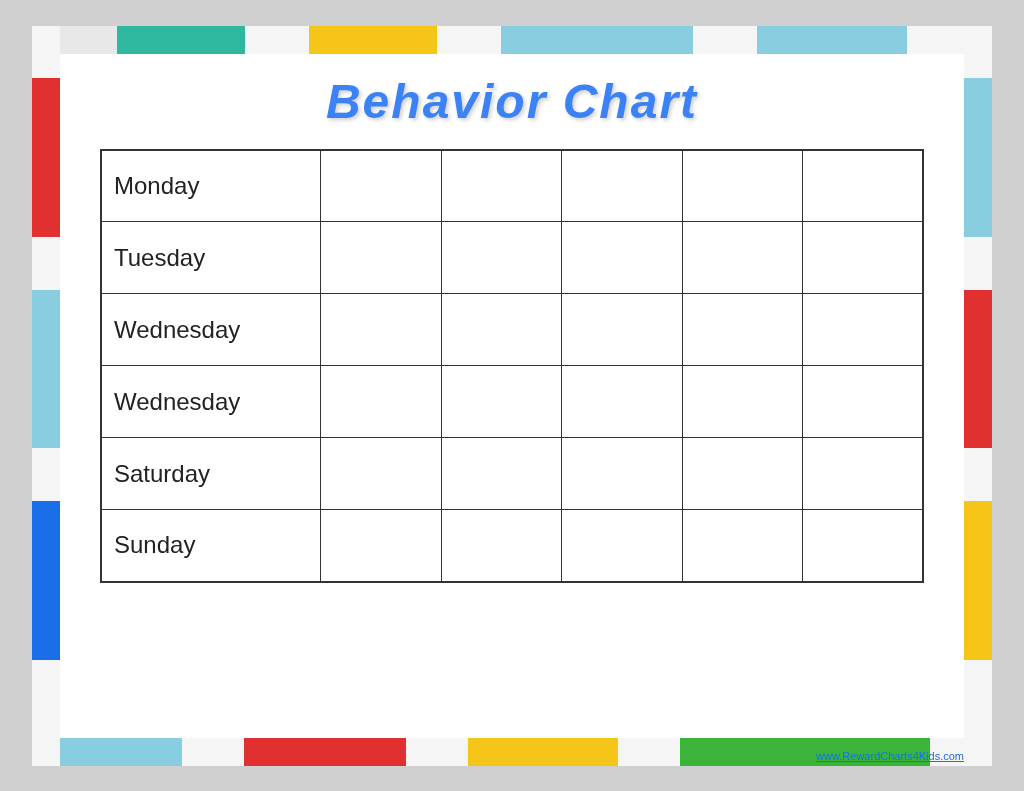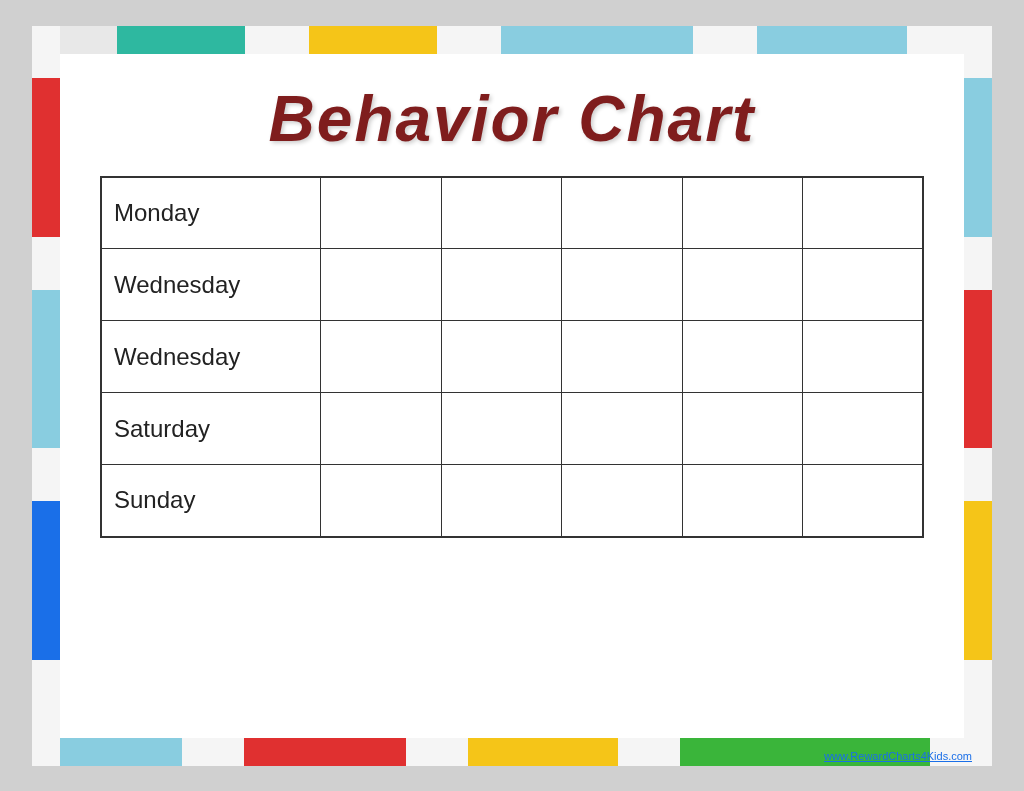--- a/index.html
+++ b/index.html
@@ -96,28 +96,27 @@
       top: 28px; left: 28px; right: 28px; bottom: 28px;
       background: white;
       display: flex;
       flex-direction: column;
       align-items: center;
       padding: 20px 40px 20px 40px;
     }
 
     .title {
       font-family: 'Arial Black', 'Impact', sans-serif;
-      font-size: 64px;
+      font-size: 48px;
       font-weight: 900;
-      color: #7f1d1d;
+      color: #3b82f6;
       text-shadow: 2px 2px 4px rgba(0,0,0,0.2);
       margin-bottom: 20px;
       letter-spacing: 2px;
       font-style: italic;
-      margin-top: 8px;
     }
 
     .chart-table {
       width: 100%;
       border-collapse: collapse;
       border: 2px solid #333;
     }
 
     .chart-table td {
       border: 1.5px solid #333;
@@ -134,21 +133,21 @@
       font-size: 24px;
     }
 
     .chart-table td.empty-cell {
       width: 115px;
     }
 
     .watermark {
       position: absolute;
       bottom: 4px;
-      right: 20px;
+      right: 28px;
       font-size: 11px;
       color: #1a6fe8;
       text-decoration: underline;
       margin-left: 32px;
     }
   </style>
 </head>
 <body>
 
 <div class="page">
@@ -203,20 +202,28 @@
       <tbody id="table-body">
       <tr>
             <td class="day-label">Monday</td>
             <td class="empty-cell"></td>
             <td class="empty-cell"></td>
             <td class="empty-cell"></td>
             <td class="empty-cell"></td>
             <td class="empty-cell"></td>
           </tr>
           <tr>
+            <td class="day-label">Tuesday</td>
+            <td class="empty-cell"></td>
+            <td class="empty-cell"></td>
+            <td class="empty-cell"></td>
+            <td class="empty-cell"></td>
+            <td class="empty-cell"></td>
+          </tr>
+          <tr>
             <td class="day-label">Wednesday</td>
             <td class="empty-cell"></td>
             <td class="empty-cell"></td>
             <td class="empty-cell"></td>
             <td class="empty-cell"></td>
             <td class="empty-cell"></td>
           </tr>
           <tr>
             <td class="day-label">Wednesday</td>
             <td class="empty-cell"></td>

